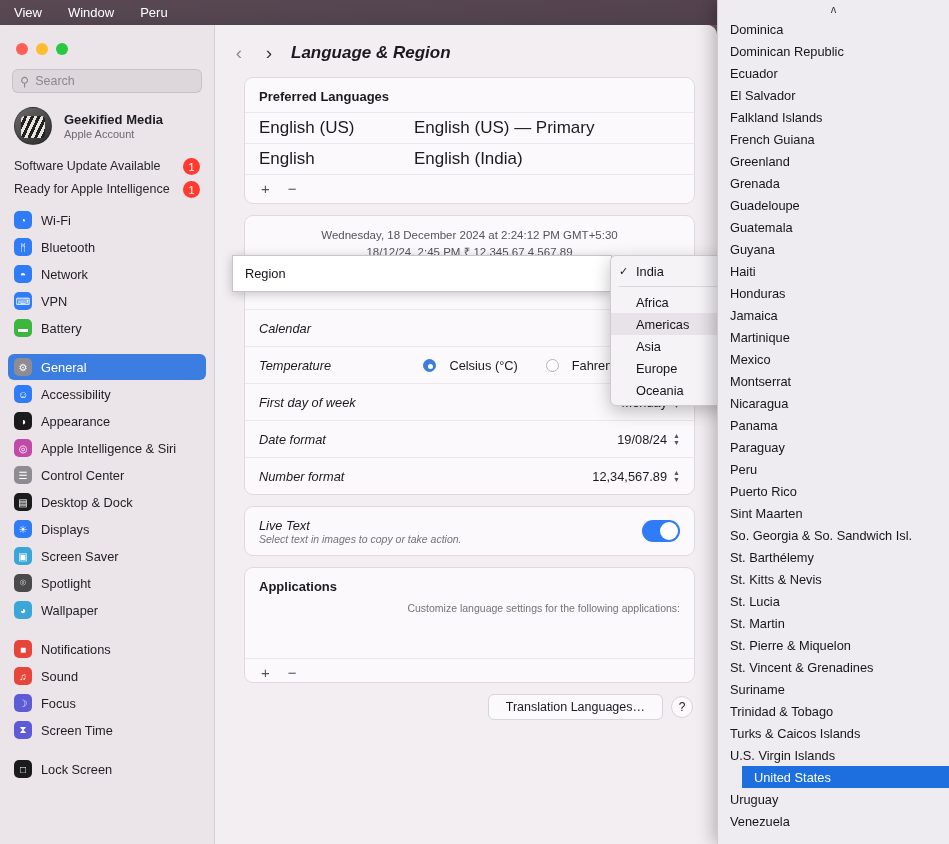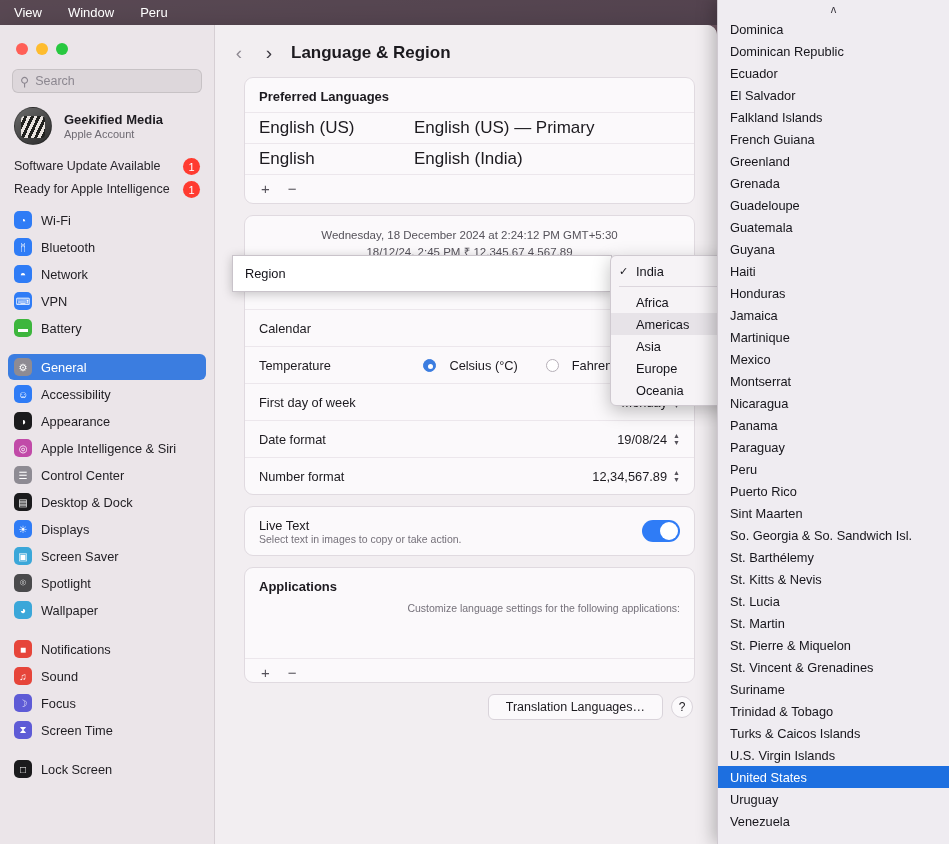--- a/index.html
+++ b/index.html
@@ -133,21 +133,21 @@
     position: relative;
     overflow: hidden;
   }
   #main-header {
     display: flex; align-items: center; gap: 14px;
     padding: 14px 0 10px 16px;
     height: 52px;
   }
   .navbtn { font-size: 19px; color: #8f8a93; width: 16px; text-align: center; }
   .navbtn.active { color: #3b3840; }
-  #page-title { font-size: 17px; font-weight: bold; color: #1c1a1f; }
+  #page-title { font-size: 17px; font-weight: bold; color: #1c1a1f; font-style: italic; }
 
   .card {
     background: #fbf9fb;
     border: 1px solid #e0dae0;
     border-radius: 9px;
     margin: 0 22px 11px 29px;
     overflow: hidden;
   }
   .card-title {
     font-size: 13px; font-weight: bold; color: #1c1a1f;
@@ -169,21 +169,21 @@
     font-size: 11.5px; color: #55525a; line-height: 17px;
   }
 
   .srow {
     display: flex; align-items: center;
     height: 37px;
     padding: 0 14px;
     font-size: 12.8px; color: #1c1a1f;
     border-top: 1px solid #ece7ec;
   }
-  .srow .label { flex: 1; }
+  .srow .label { flex: 1; font-style: italic; }
   .srow .value { color: #1c1a1f; display: flex; align-items: center; gap: 6px; }
   .stepper { display: inline-flex; flex-direction: column; font-size: 7px; line-height: 7px; color: #55525a; }
 
   .radio { width: 13px; height: 13px; border-radius: 50%; border: 1px solid #b6b0b8; background: #fff; display: inline-block; position: relative; }
   .radio.on { background: #3b7de0; border-color: #3b7de0; }
   .radio.on::after { content: ""; position: absolute; left: 4px; top: 4px; width: 5px; height: 5px; border-radius: 50%; background: #fff; }
   .radio-label { margin-left: 7px; margin-right: 22px; }
 
   .toggle {
     width: 38px; height: 22px; border-radius: 11px; background: #2f7cf6;
@@ -261,21 +261,21 @@
   }
   #country-scrollup {
     height: 18px; display: flex; align-items: center; justify-content: center;
     font-size: 11px; color: #3a373f;
   }
   .cn-item {
     height: 22px; display: flex; align-items: center;
     padding: 0 10px 0 12px;
     font-size: 12.8px; color: #16151b;
   }
-  .cn-item.sel { background: #1d6fe0; color: #fff; }
+  .cn-item.sel { background: #1d6fe0; color: #fff; margin-left: 24px; }
 </style>
 </head>
 <body>
 
 <div id="desktop"></div>
 
 <div id="menubar">
   <span class="mi">View</span>
   <span class="mi">Window</span>
   <span class="mi">Peru</span>

